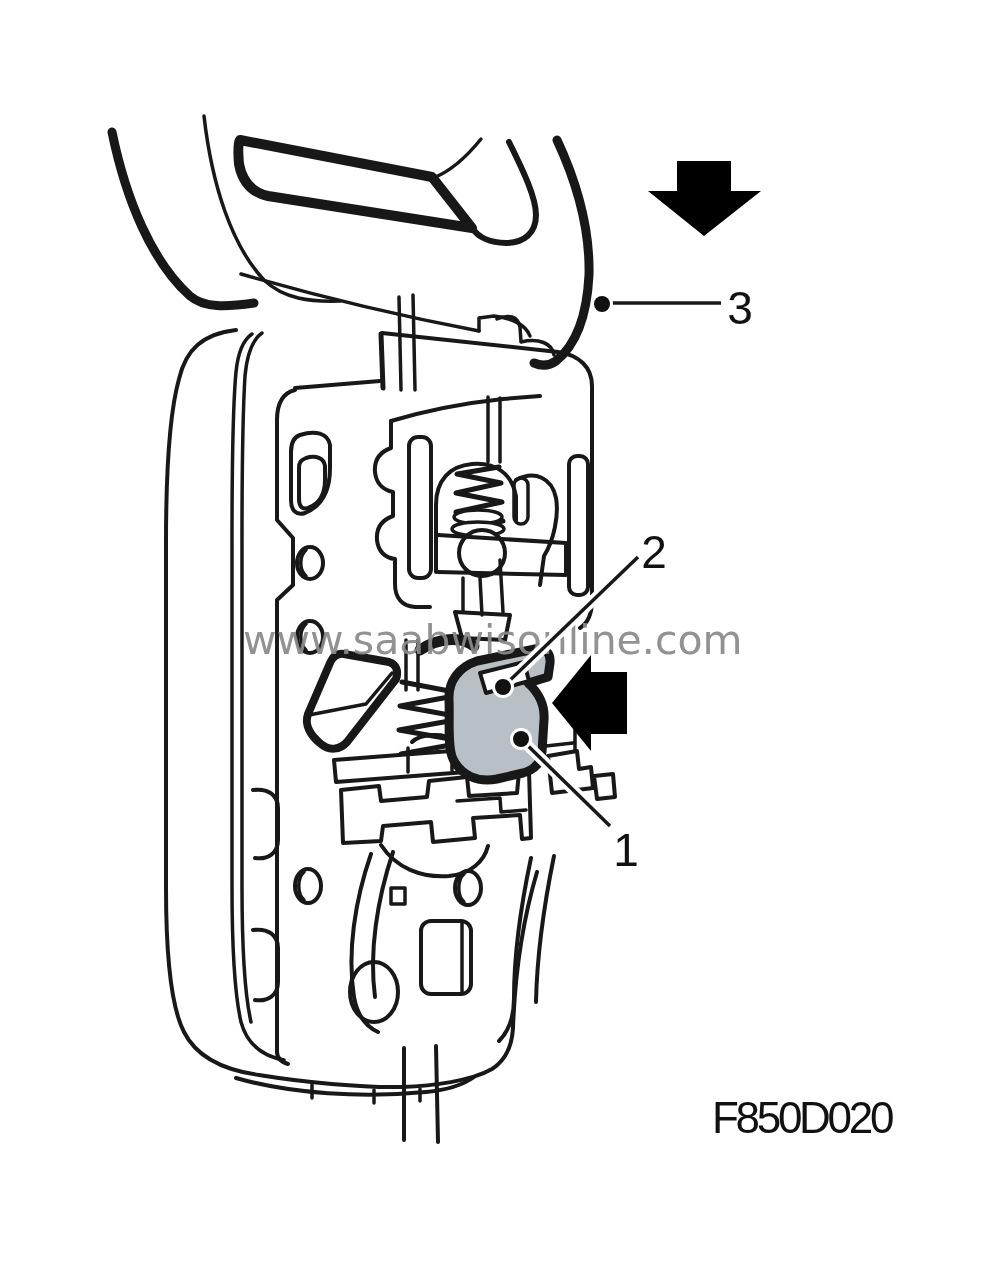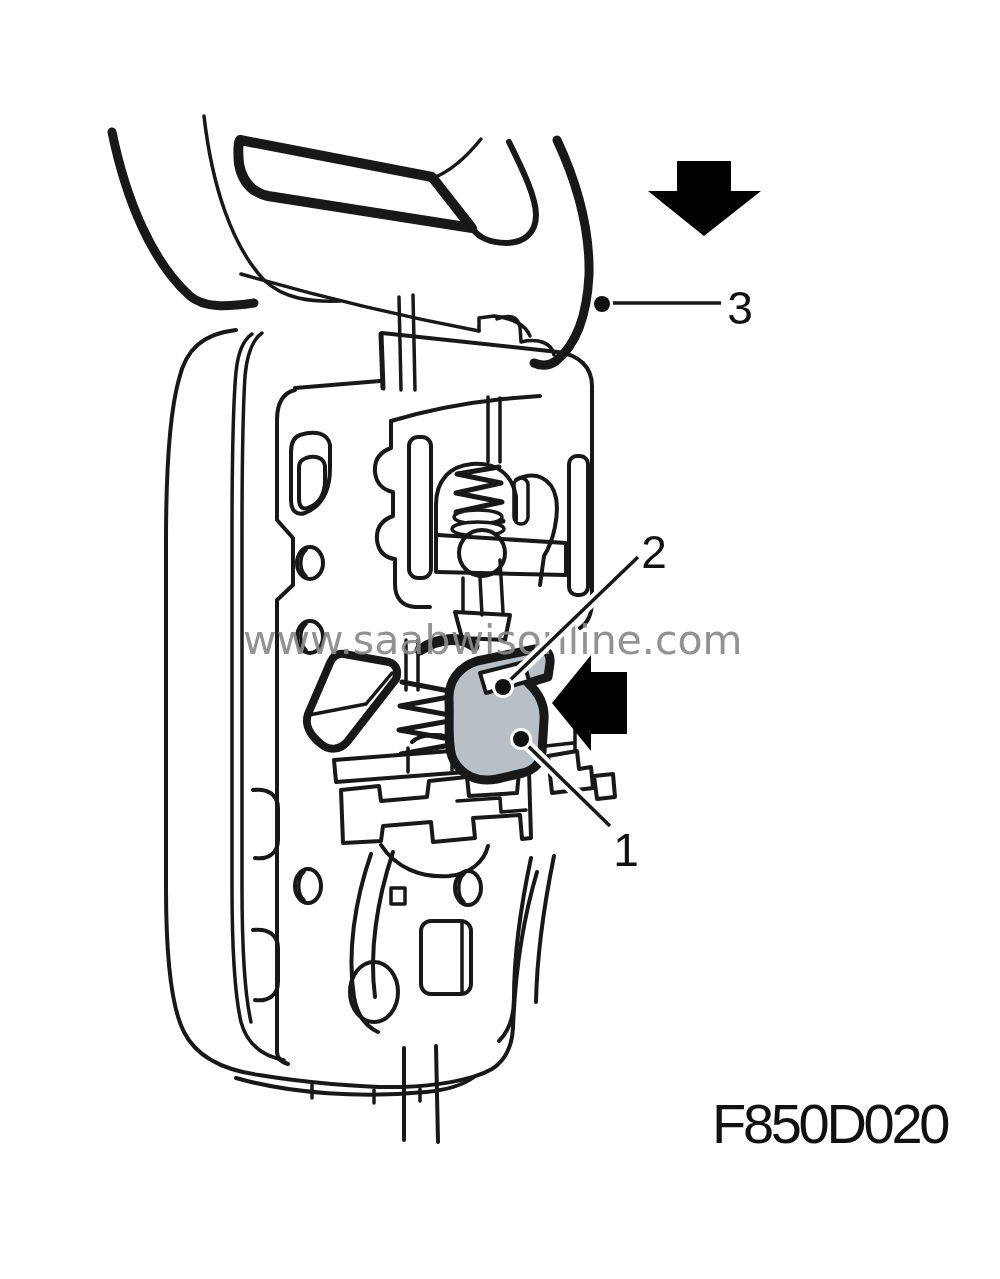--- a/index.html
+++ b/index.html
@@ -7,21 +7,21 @@
           font-family:"Liberation Sans",sans-serif;}
   .layer{position:absolute;left:0;top:0;width:1000px;height:1279px;}
   svg{display:block;}
   .ln{fill:none;stroke:#181818;stroke-linecap:round;stroke-linejoin:round;}
   .wfill{fill:#ffffff;stroke:#181818;stroke-linejoin:round;}
   .callout{position:absolute;width:48px;text-align:center;font-size:46px;line-height:1;
            color:#111;font-family:"Liberation Sans",sans-serif;}
   .watermark{position:absolute;left:243px;top:620px;font-size:41px;line-height:1;
              color:#8a8a8a;opacity:.93;letter-spacing:0;white-space:nowrap;
              font-family:"DejaVu Sans",sans-serif;}
-  .figcode{position:absolute;left:712px;top:1096px;font-size:56px;line-height:1;
+  .figcode{position:absolute;left:712px;top:1096px;font-size:44px;line-height:1;
            letter-spacing:-3.3px;color:#111;font-family:"Liberation Sans",sans-serif;}
 </style>
 </head>
 <body>
 
 <div class="canvas">
 
   <svg class="layer" width="1000" height="1279" viewBox="0 0 1000 1279">
 
     <g>

